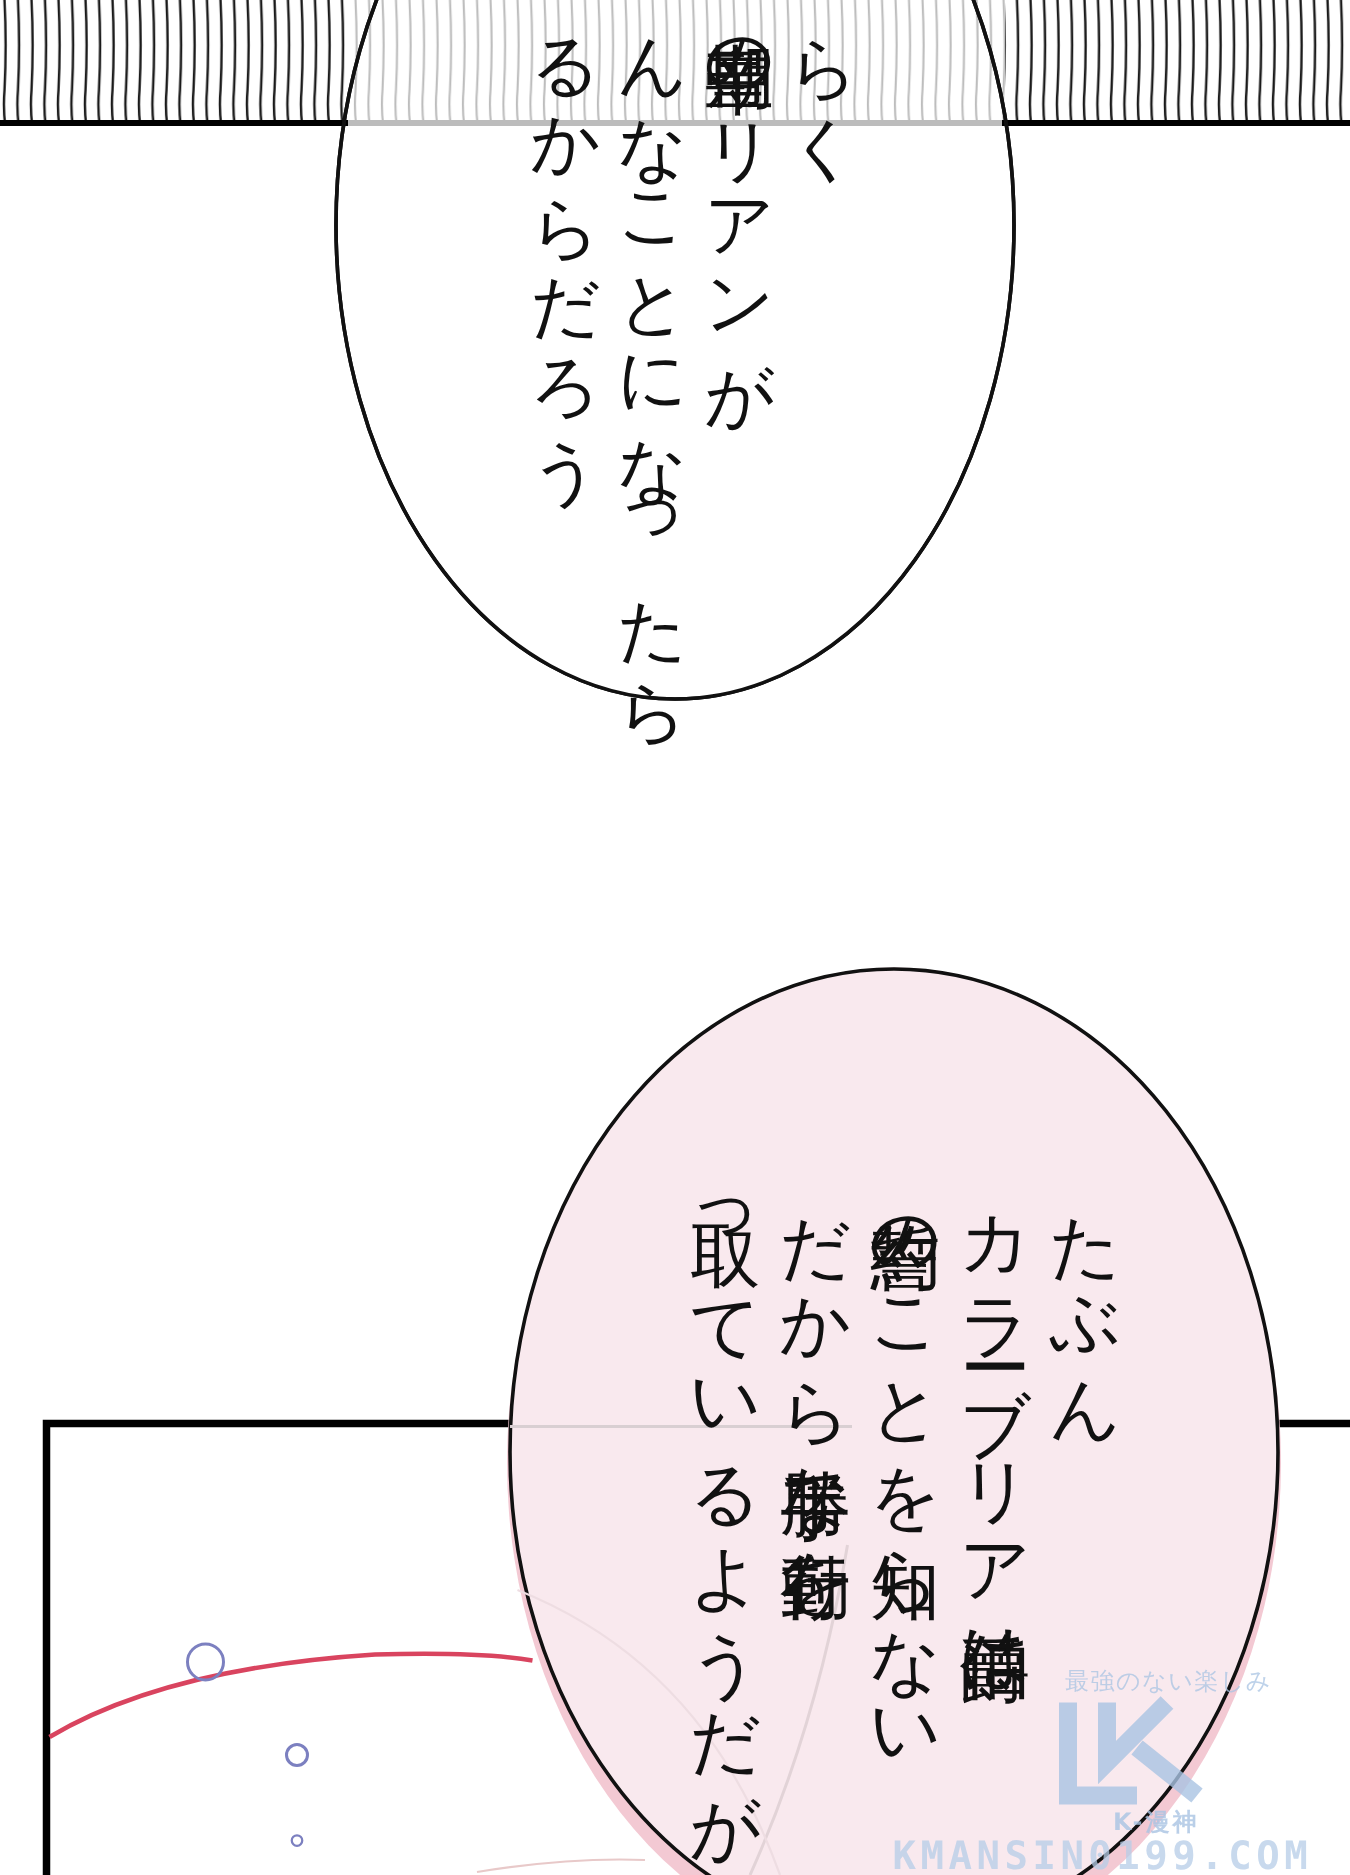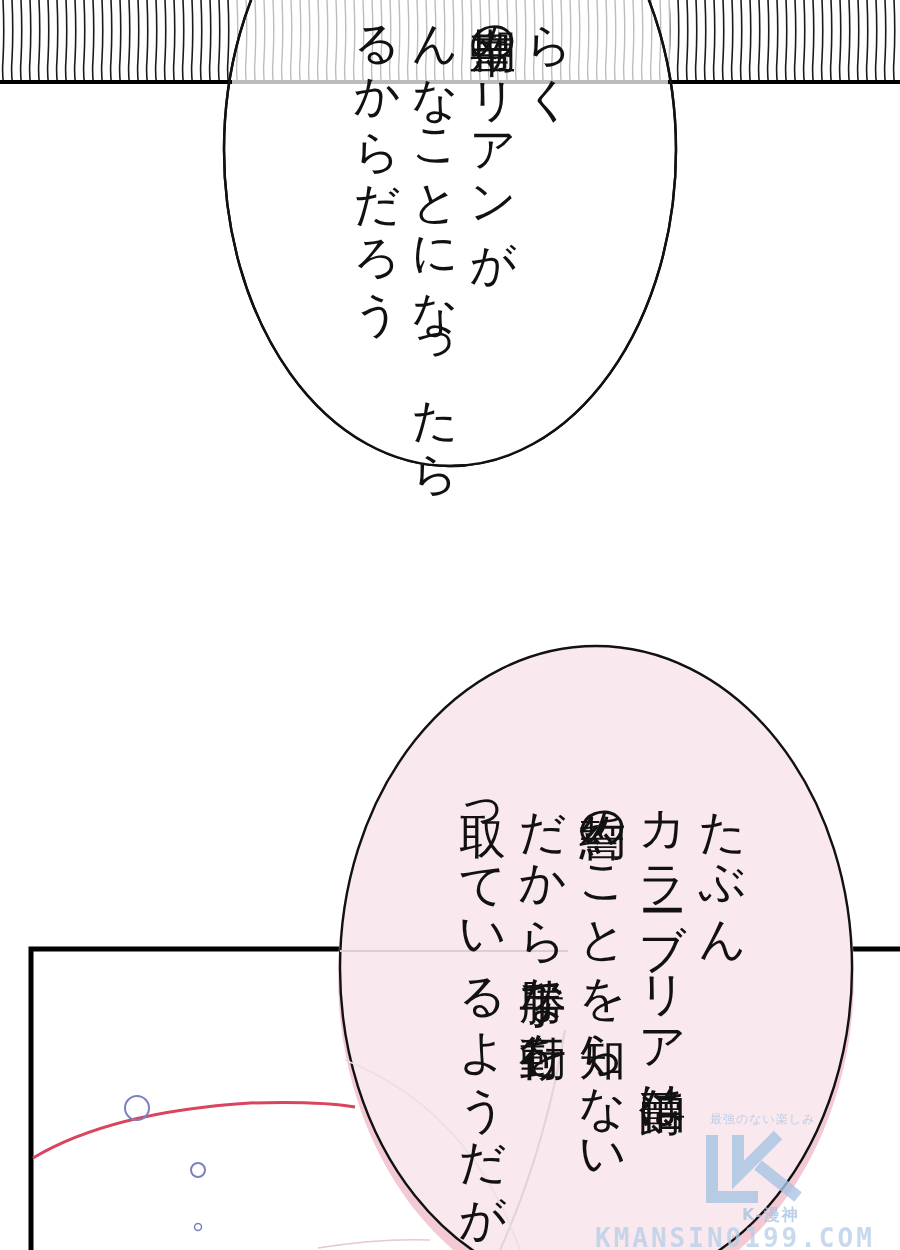--- a/index.html
+++ b/index.html
@@ -7,21 +7,21 @@
          font-family:"DejaVu Sans", sans-serif; }
   .layer { position:absolute; left:0; top:0; }
   .hatch-panel { position:absolute; left:0; top:0; width:900px; height:84px; overflow:hidden; }
   .vtext { position:absolute; writing-mode:vertical-rl; text-orientation:upright;
            font-family:"DejaVu Sans", sans-serif; color:#111; white-space:pre;
            letter-spacing:1px; }
   .bubble1-text { font-size:46px; line-height:52px; }
   .bubble2-text { font-size:47px; line-height:62px; }
   .col { display:block; }
   .watermark { position:absolute; left:690px; top:1105px; width:210px; height:145px; pointer-events:none; }
-  .wm-top { position:absolute; left:20px; top:6px; font-size:12px; color:#a9c4e3; opacity:0.75; letter-spacing:1px; }
+  .wm-top { position:absolute; left:20px; top:6px; font-size:16px; color:#a9c4e3; opacity:0.75; letter-spacing:1px; }
   .wm-k { position:absolute; left:8px; top:20px; }
   .wm-sub { position:absolute; left:52px; top:100px; font-size:16px; color:#a9c4e3; opacity:0.8; letter-spacing:2px; font-weight:bold; }
   .wm-url { position:absolute; left:-95px; top:118px; font-size:26px; color:#b6cde8; opacity:0.75; letter-spacing:3px; font-weight:bold; font-family:"DejaVu Sans Mono", monospace; }
 </style>
 </head>
 <body>
 
 <div class="hatch-panel">
   <svg width="900" height="84">
     <defs>

